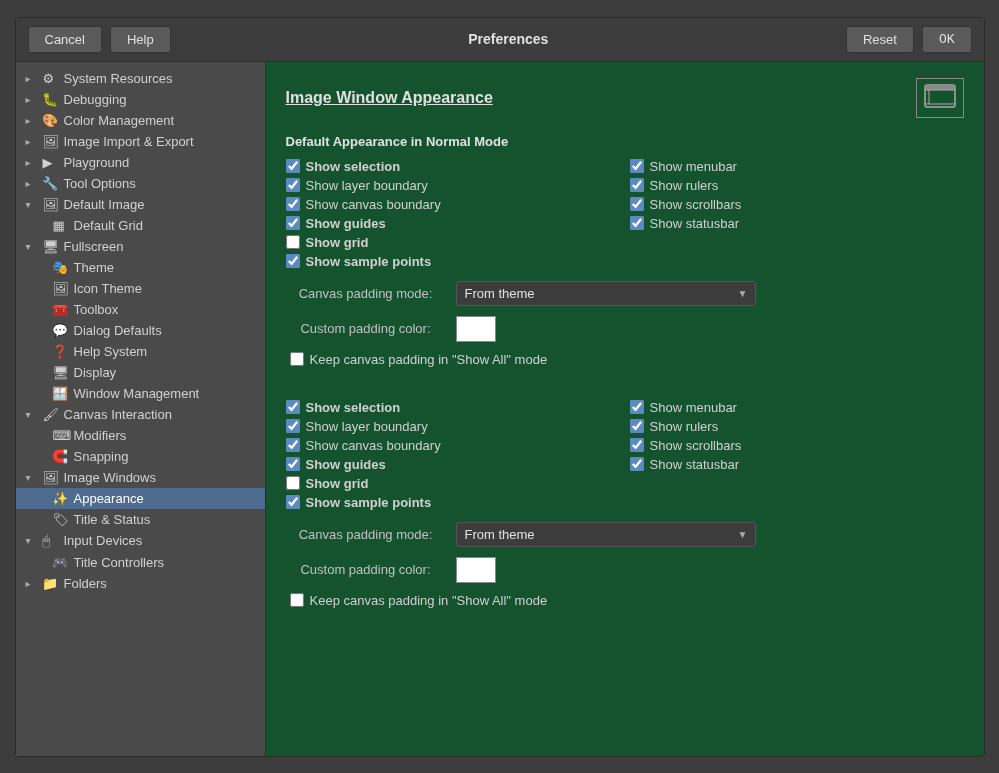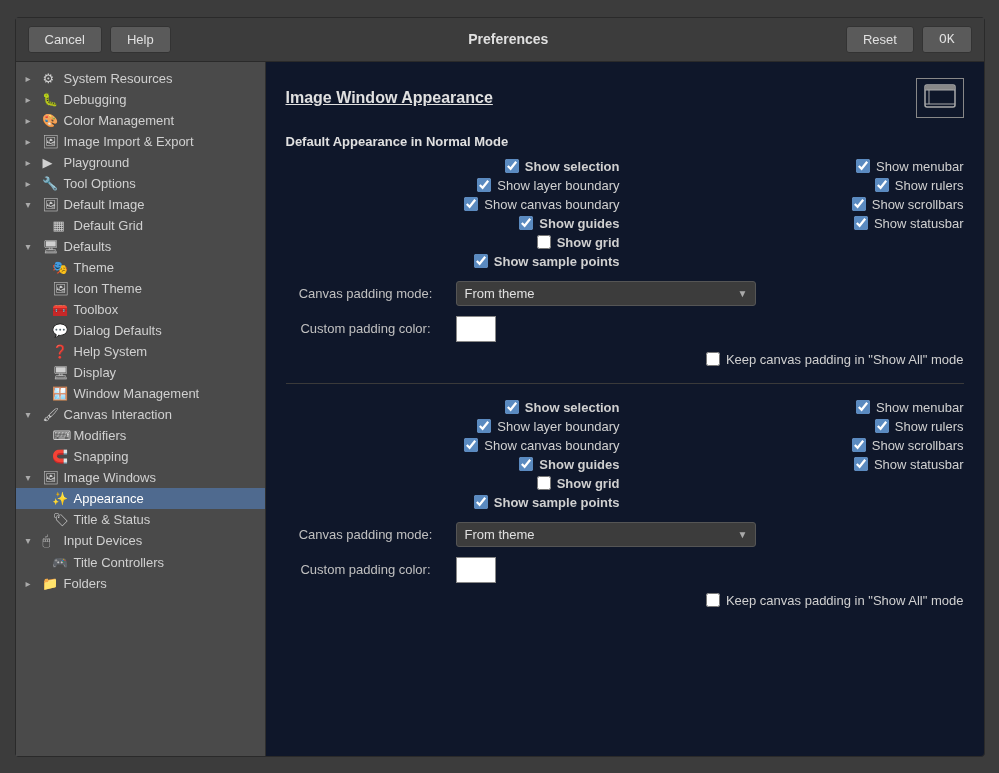--- a/index.html
+++ b/index.html
@@ -8,21 +8,21 @@
       font-family: sans-serif;
       font-size: 13px;
       color: #e0e0e0;
       display: flex;
       justify-content: center;
       align-items: center;
       width: 999px;
       height: 773px;
     }
     .dialog {
-      background: #0f172a;
+      background: #14532d;
       border: 1px solid #2a2a2a;
       border-radius: 4px;
       width: 970px;
       min-height: 740px;
       display: flex;
       flex-direction: column;
     }
     .titlebar {
       background: #3c3c3c;
       display: flex;
@@ -116,21 +116,20 @@
       grid-template-columns: 1fr 1fr;
       gap: 4px 10px;
       margin-bottom: 12px;
     }
     .check-item {
       display: flex;
       align-items: center;
       gap: 6px;
       color: #d0d0d0;
       font-size: 13px;
-      justify-content: flex-end;
     }
     .check-item input[type="checkbox"] {
       width: 14px;
       height: 14px;
       accent-color: #5a8ac0;
       cursor: pointer;
       flex-shrink: 0;
     }
     .check-item.bold-label label { font-weight: bold; }
     .form-row {
@@ -238,21 +237,21 @@
           <span>Default Image</span>
         </div>
         <div class="tree-item indent-1">
           <span class="expander"></span>
           <span style="font-size: 13px; width: 16px; display: inline-block;">▦</span>
           <span>Default Grid</span>
         </div>
         <div class="tree-item">
           <span class="expander">▾</span>
           <span style="font-size: 13px; width: 16px; display: inline-block;">🖥</span>
-          <span>Defaults</span>
+          <span>Fullscreen</span>
         </div>
         <div class="tree-item indent-1">
           <span class="expander"></span>
           <span style="font-size: 13px; width: 16px; display: inline-block;">🎭</span>
           <span>Theme</span>
         </div>
         <div class="tree-item indent-1">
           <span class="expander"></span>
           <span style="font-size: 13px; width: 16px; display: inline-block;">🖼</span>
           <span>Icon Theme</span>

